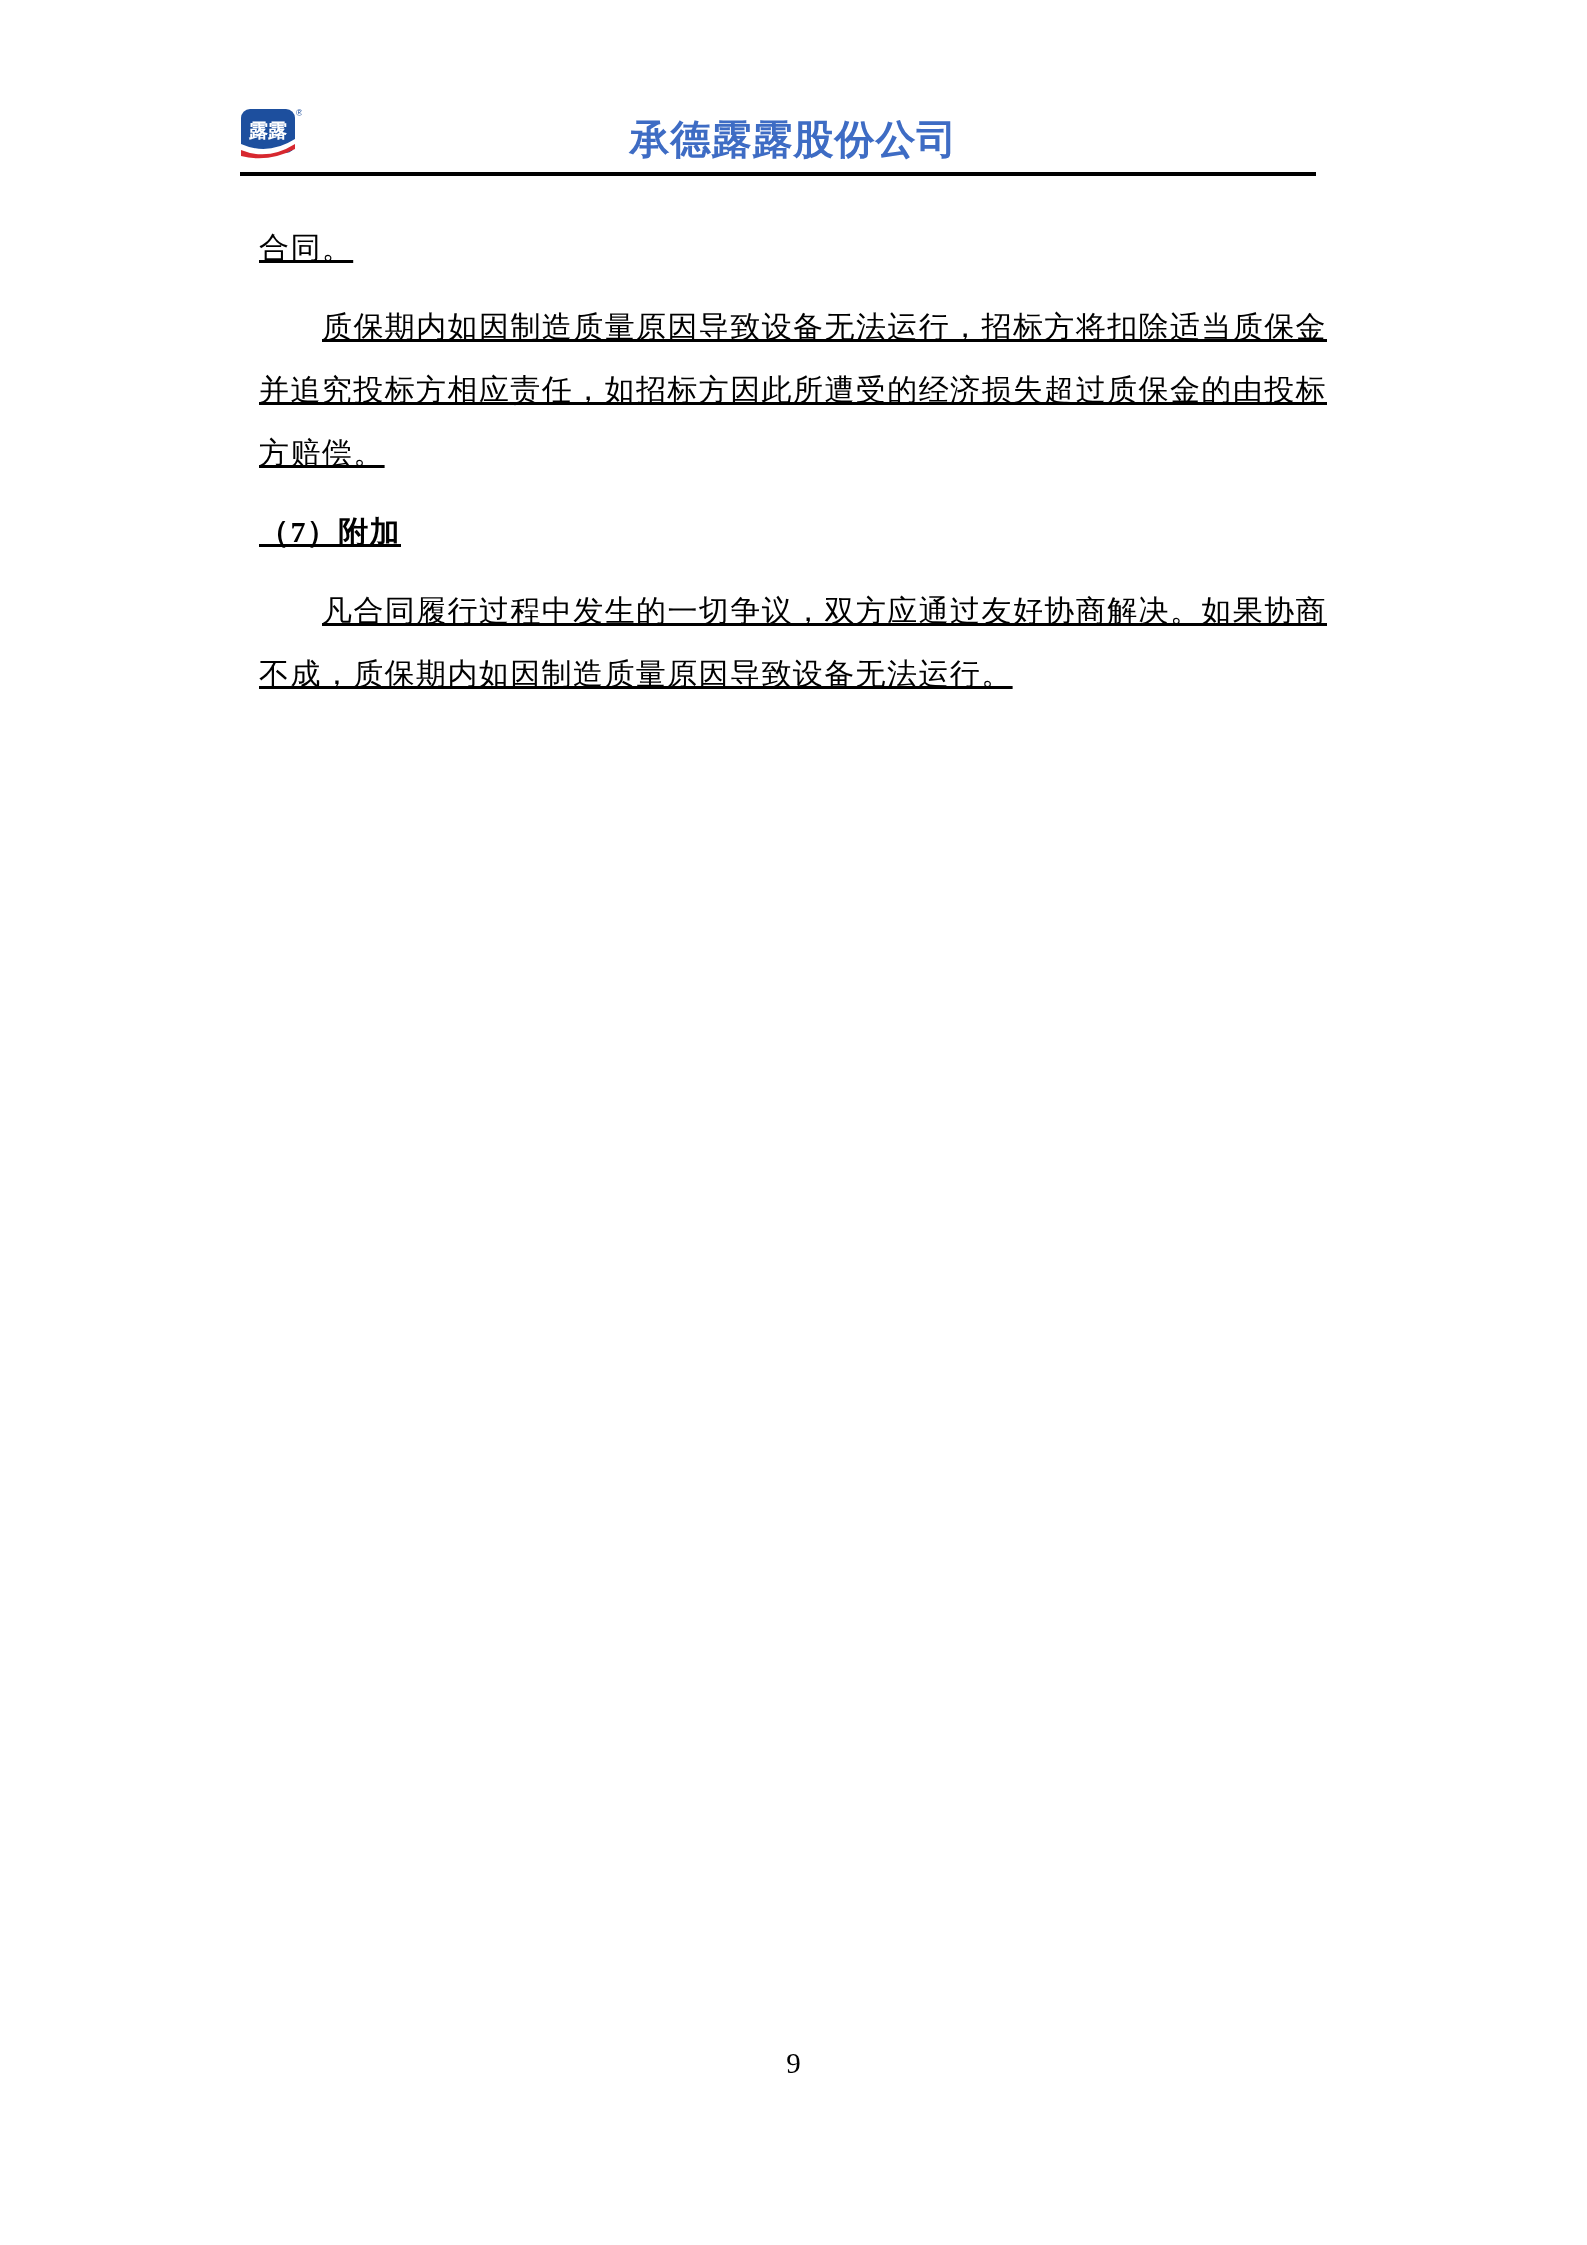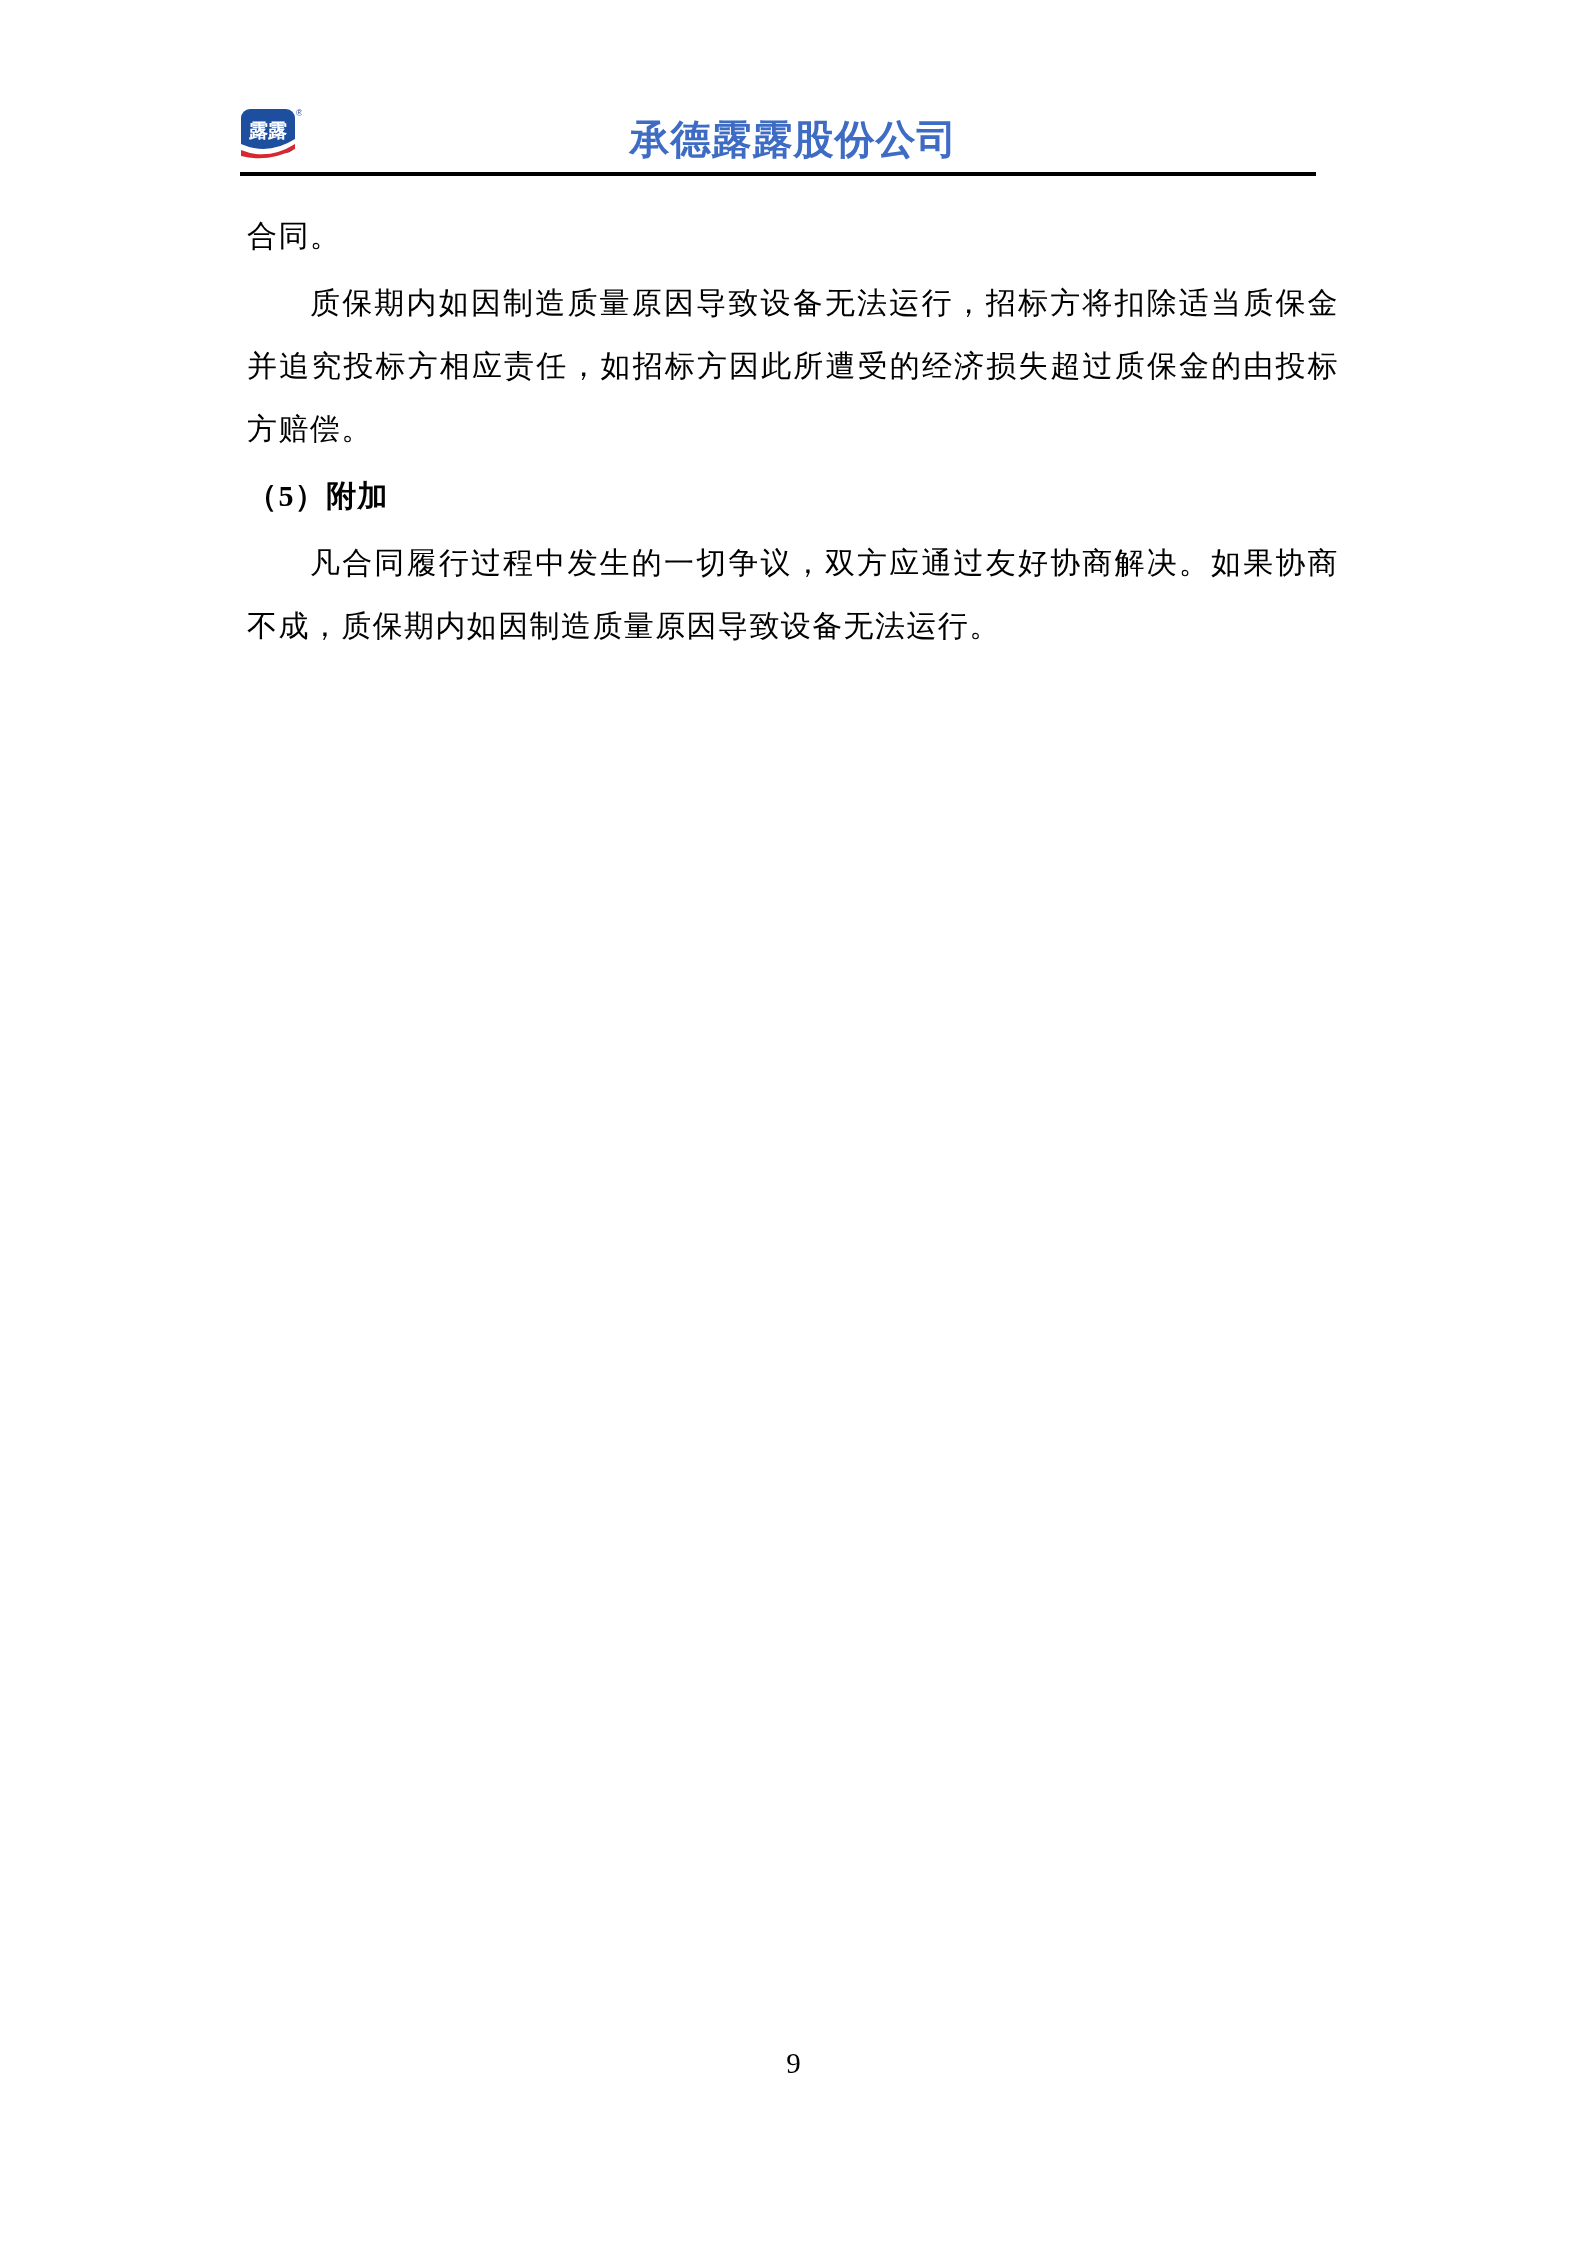--- a/index.html
+++ b/index.html
@@ -52,21 +52,21 @@
   .doc-body{
     position:absolute;
     left:243px;
     top:200px;
     width:1100px;
     font-size:30px;
     line-height:63px;
     letter-spacing:1.4px;
     text-align:justify;
   }
-  .para{margin:4px;}
+  .para{margin:16px;text-decoration:underline;}
   .para.indent{text-indent:2.1em;}
   .para.heading{font-weight:700;text-align:left;}
   
   .page-number{
     position:absolute;
     left:0;
     right:0;
     top:2046px;
     text-align:center;
     font-size:29px;
@@ -89,19 +89,19 @@
     </svg>
   </div>
 
   <div class="header-title">承德露露股份公司</div>
 
   <div class="header-rule"></div>
 
   <main class="doc-body">
     <p class="para">合同。</p>
     <p class="para indent">质保期内如因制造质量原因导致设备无法运行，招标方将扣除适当质保金并追究投标方相应责任，如招标方因此所遭受的经济损失超过质保金的由投标方赔偿。</p>
-    <p class="para heading">（5）附加</p>
+    <p class="para heading">（7）附加</p>
     <p class="para indent">凡合同履行过程中发生的一切争议，双方应通过友好协商解决。如果协商不成，质保期内如因制造质量原因导致设备无法运行。</p>
   </main>
 
   <div class="page-number">9</div>
 
 </div>
 
 </body></html>

